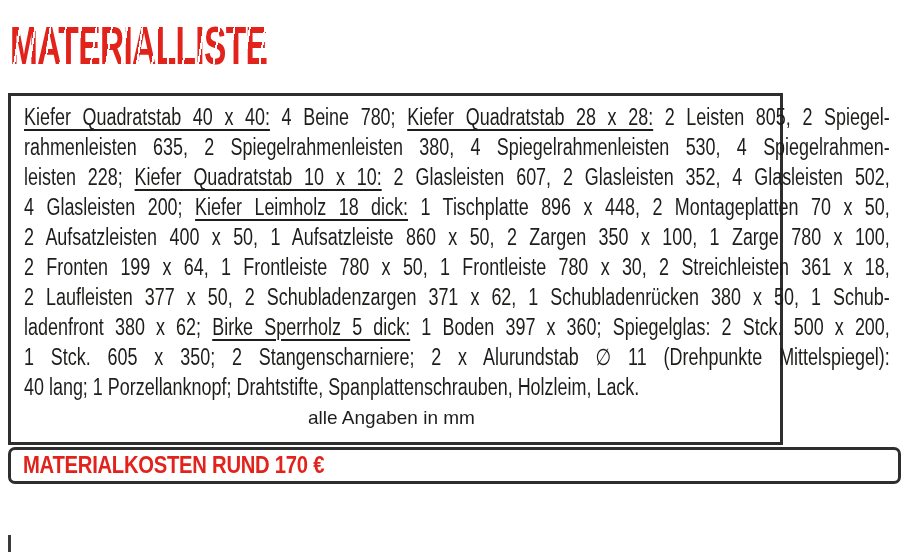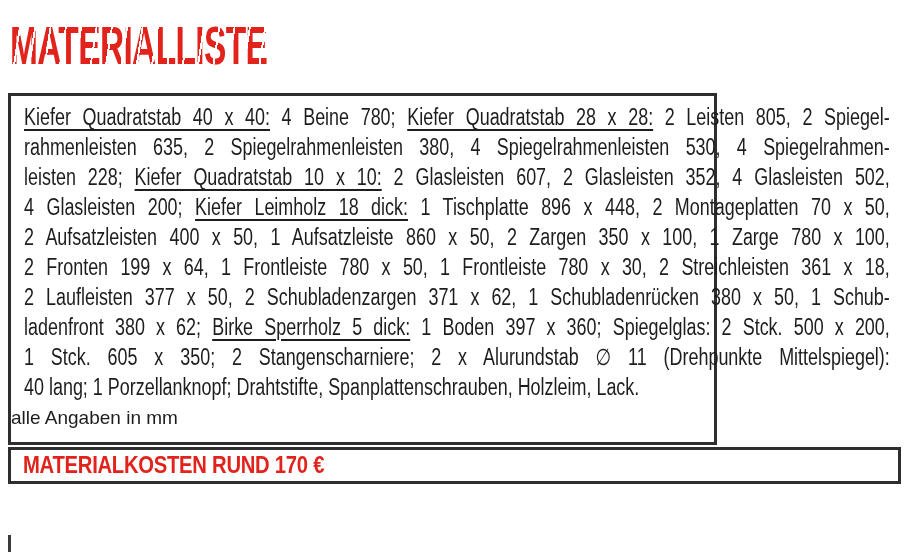--- a/index.html
+++ b/index.html
@@ -36,21 +36,21 @@
     background: repeating-linear-gradient(104deg,
       transparent 0px, transparent 21px,
       #ffffff 21px, #ffffff 24px);
     pointer-events: none;
   }
   
   .list-box {
     position: absolute;
     left: 8px;
     top: 93px;
-    width: 709px;
+    width: 775px;
     height: 352px;
     border: 3px solid #2e2e2e;
     box-sizing: border-box;
     background: #ffffff;
   }
   .list-text {
     margin: 6px 0 0 13px;
     width: 1110px;
     transform: scaleX(0.78);
     transform-origin: 0 0;
@@ -71,21 +71,21 @@
     text-align-last: left;
   }
   .seg-u {
     text-decoration: underline;
     text-decoration-thickness: 2px;
     text-underline-offset: 4px;
   }
   .note {
     margin-top: 4px;
     margin-right: 8px;
-    text-align: left;
+    text-align: center;
     font-size: 19px;
     line-height: 24px;
   }
   
   .cost-box {
     position: absolute;
     left: 8px;
     top: 447px;
     width: 893px;
     height: 37px;
@@ -132,19 +132,19 @@
         <div class="line"><span>2 Aufsatzleisten 400 x 50, 1 Aufsatzleiste 860 x 50, 2 Zargen 350 x 100, 1 Zarge 780 x 100,</span></div>
         <div class="line"><span>2 Fronten 199 x 64, 1 Frontleiste 780 x 50, 1 Frontleiste 780 x 30, 2 Streichleisten 361 x 18,</span></div>
         <div class="line"><span>2 Laufleisten 377 x 50, 2 Schubladenzargen 371 x 62, 1 Schubladenrücken 380 x 50, 1 Schub-</span></div>
         <div class="line"><span>ladenfront 380 x 62; </span><span class="seg-u">Birke Sperrholz 5 dick:</span><span> 1 Boden 397 x 360; Spiegelglas: 2 Stck. 500 x 200,</span></div>
         <div class="line"><span>1 Stck. 605 x 350; 2 Stangenscharniere; 2 x Alurundstab ∅ 11 (Drehpunkte Mittelspiegel):</span></div>
         <div class="line last"><span>40 lang; 1 Porzellanknopf; Drahtstifte, Spanplattenschrauben, Holzleim, Lack.</span></div>
       </div>
     <div class="note" style="color: rgb(29, 29, 27);">alle Angaben in mm</div>
   </div>
 
-  <div class="cost-box" style="border-color: rgb(46, 46, 46);">
+  <div class="cost-box" style="border-color: rgb(46, 46, 46); border-radius: 7px;">
     <div class="cost-text" style="color: rgb(226, 35, 28);">MATERIALKOSTEN RUND 170 €</div>
   </div>
 
   <div class="cursor-mark"></div>
 
 </div>
 
 </body></html>

